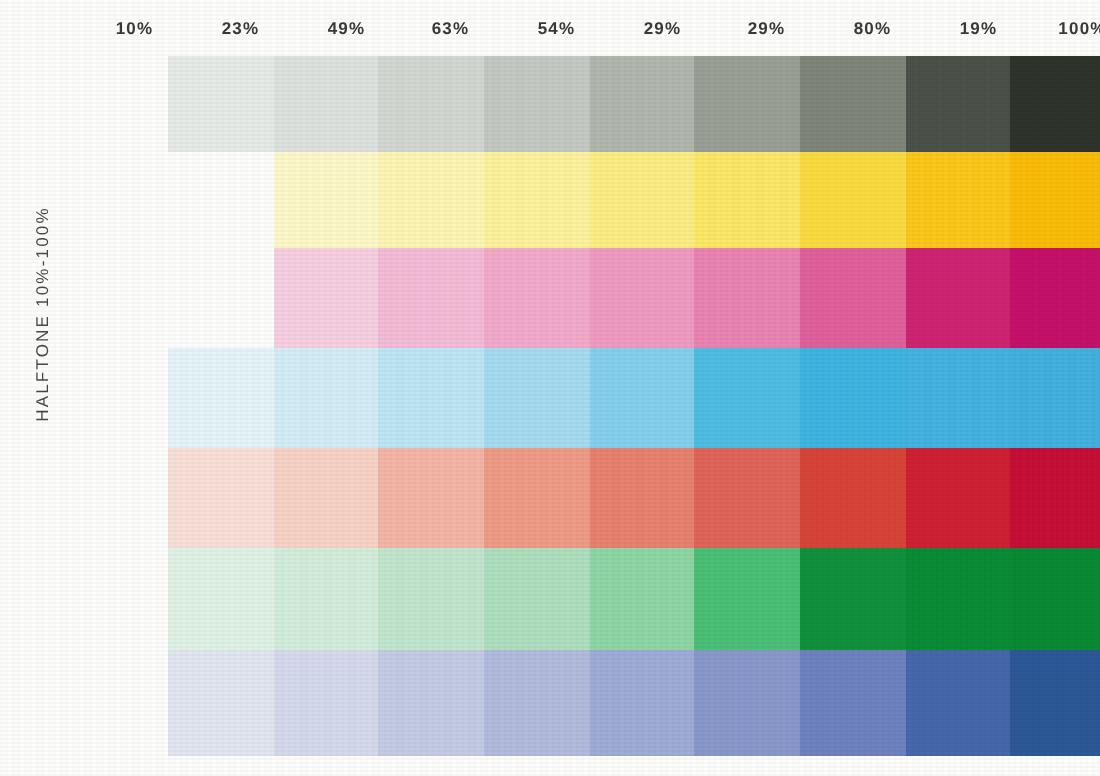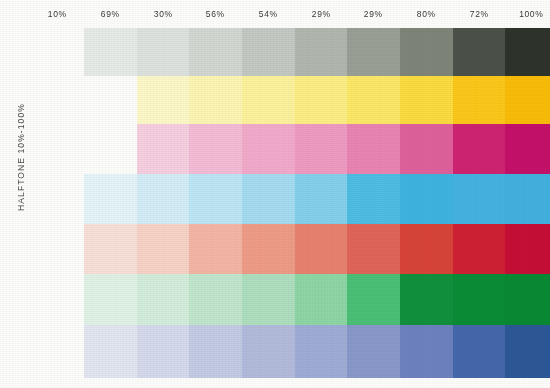--- a/index.html
+++ b/index.html
@@ -13,22 +13,22 @@
   }
   #chart-root{
     position:absolute;
     left:0;top:0;
     width:550px;height:388px;
     background:#fdfdfb;
   }
   
   #scale-header{
     position:absolute;
-    left:0;top:8px;
-    width:466px;height:18px;
+    left:10px;top:8px;
+    width:466px;height:18px;font-weight:bold;
   }
   .scale-label{
     position:absolute;
     top:0;
     width:52px;
     margin-left:-26px;
     text-align:center;
     font-size:8.5px;
     letter-spacing:.6px;
     color:#3a3a38;
@@ -77,28 +77,28 @@
       repeating-linear-gradient(90deg, rgba(0,0,0,.35) 0 1px, rgba(255,255,255,0) 1px 3px);
   }
 </style>
 </head>
 <body>
 
 <div id="chart-root">
 
   <div id="scale-header">
       <div class="scale-label" style="left: 57.25px;">10%</div>
-      <div class="scale-label" style="left: 110.25px;">69%</div>
-      <div class="scale-label" style="left: 163.25px;">30%</div>
-      <div class="scale-label" style="left: 215.25px;">56%</div>
+      <div class="scale-label" style="left: 110.25px;">23%</div>
+      <div class="scale-label" style="left: 163.25px;">49%</div>
+      <div class="scale-label" style="left: 215.25px;">63%</div>
       <div class="scale-label" style="left: 268.25px;">54%</div>
       <div class="scale-label" style="left: 321.25px;">29%</div>
       <div class="scale-label" style="left: 373.25px;">29%</div>
       <div class="scale-label" style="left: 426.25px; text-align: center;">80%</div>
-      <div class="scale-label" style="left: 479.25px;">72%</div>
+      <div class="scale-label" style="left: 479.25px;">19%</div>
       <div class="scale-label" style="left: 531.25px;">100%</div>
     </div>
 
   <div id="side-caption">HALFTONE 10%-100%</div>
 
   <div id="swatch-grid">
       <div class="swatch-row" style="top: 0px; height: 48px;">
         <div class="swatch" style="left: 84px; width: 53.1px; background: rgb(231, 235, 232);"></div>
         <div class="swatch" style="left: 137px; width: 53.1px; background: rgb(221, 226, 222);"></div>
         <div class="swatch" style="left: 189px; width: 53.1px; background: rgb(210, 215, 210);"></div>

